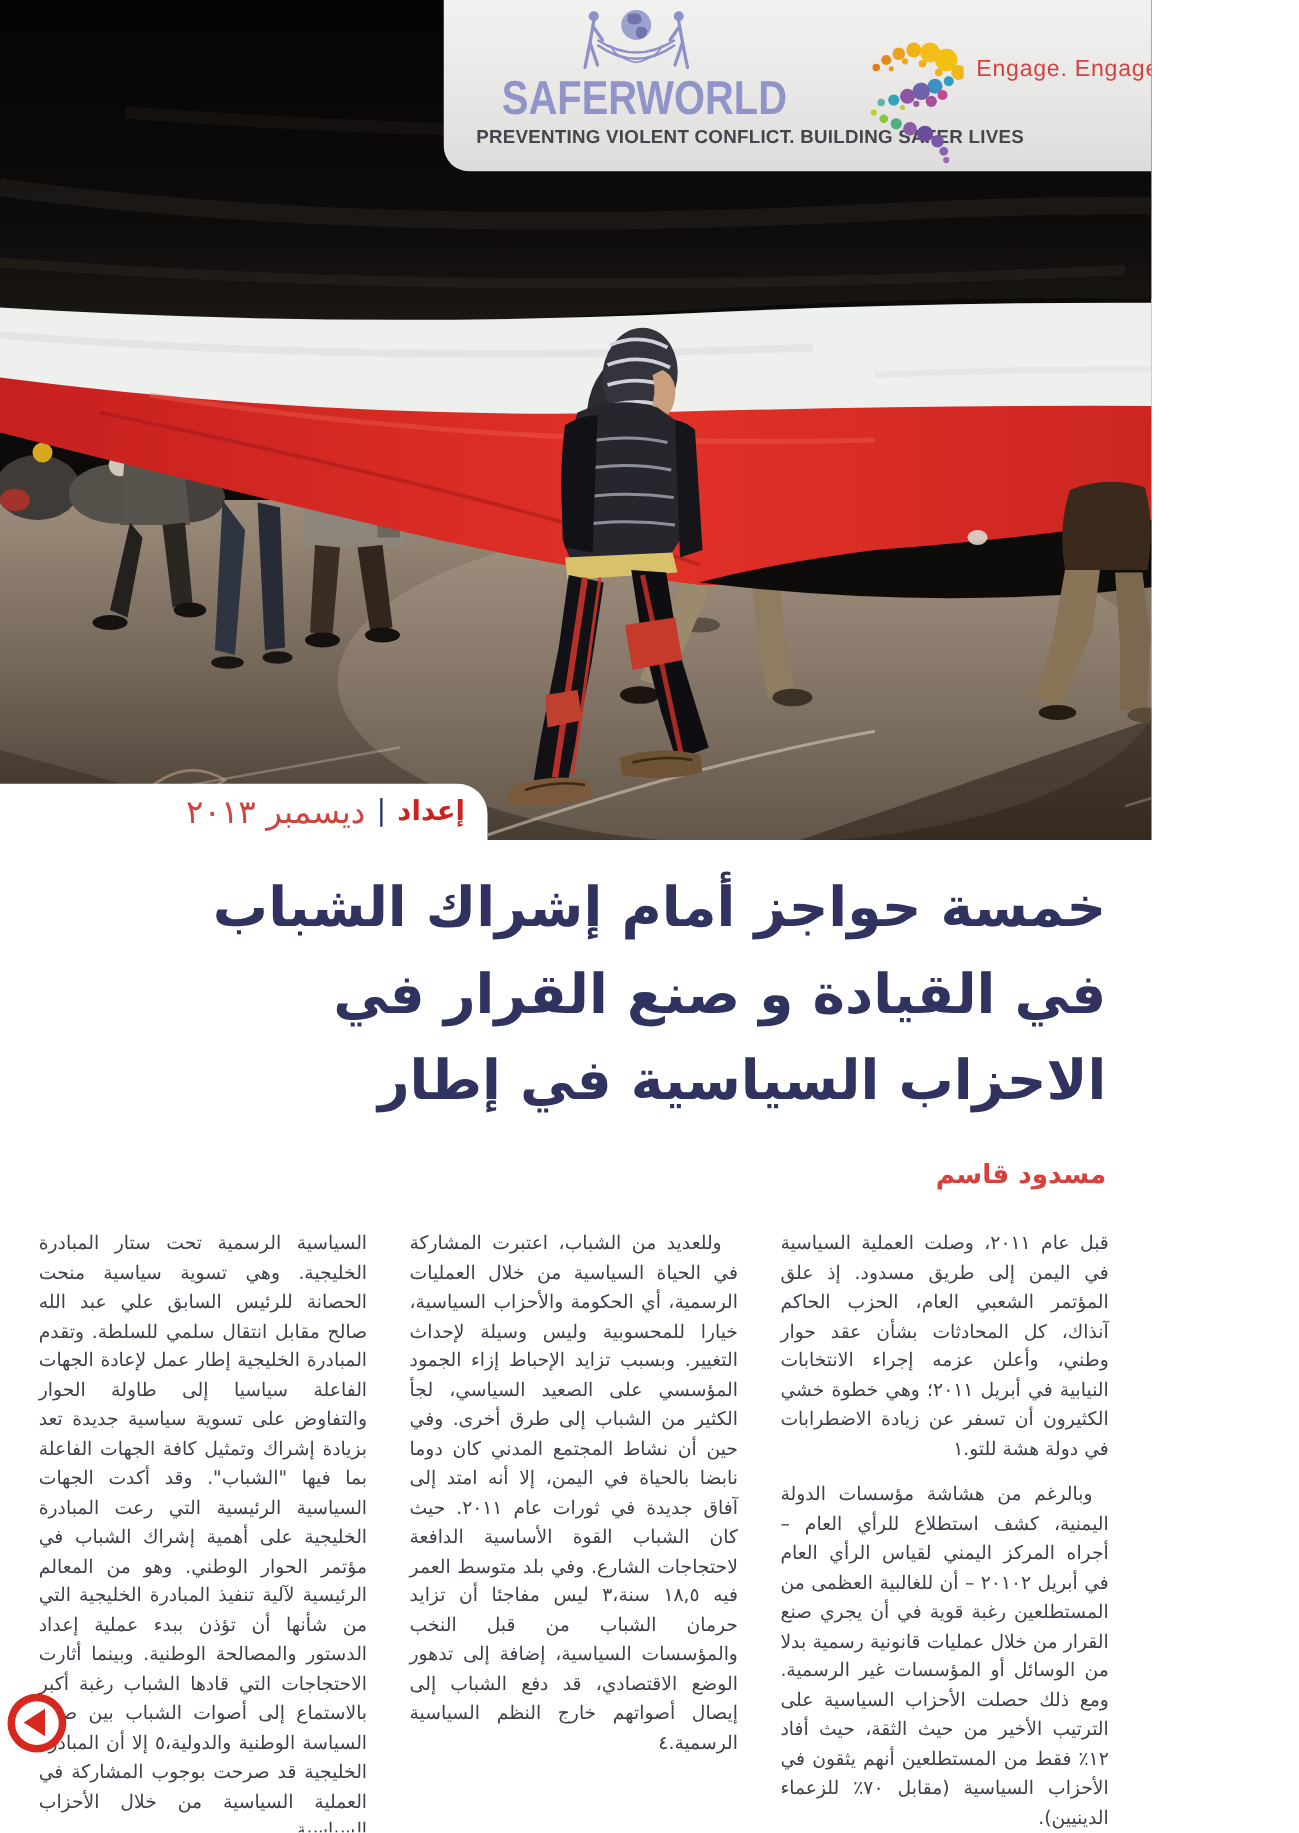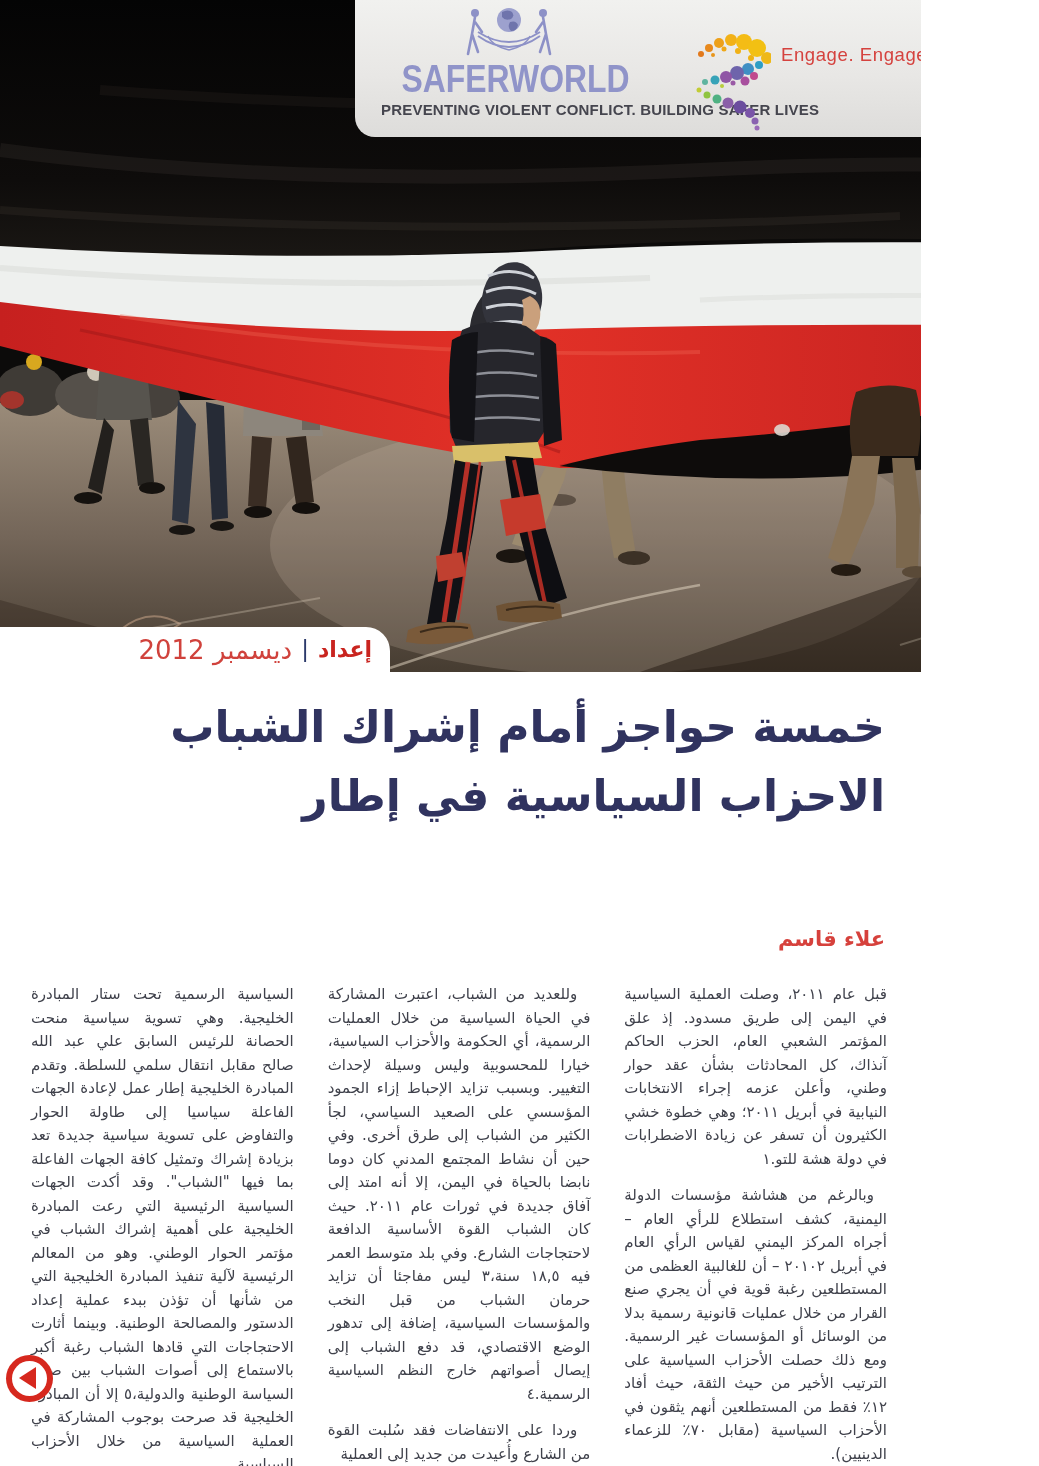--- a/index.html
+++ b/index.html
@@ -241,38 +241,38 @@
       </svg>
       <div class="rs-text">
         <div class="rs-tag">Engage. Engage. Contribute.</div>
       </div>
     </div>
   </div>
 
   <div class="date-label">
     <span class="date-prefix">إعداد</span>
     <span class="date-sep">|</span>
-    <span class="date-date">ديسمبر 2012</span>
+    <span class="date-date">ديسمبر ٢٠١٣</span>
   </div>
 
   <div class="title-block">
     <div>خمسة حواجز أمام إشراك الشباب</div>
+    <div>في القيادة و صنع القرار في</div>
     <div>الاحزاب السياسية في إطار</div>
   </div>
 
-  <div class="author">علاء قاسم</div>
+  <div class="author">مسدود قاسم</div>
 
   <div class="columns">
     <div class="col">
       <p>قبل عام ٢٠١١، وصلت العملية السياسية في اليمن إلى طريق مسدود. إذ علق المؤتمر الشعبي العام، الحزب الحاكم آنذاك، كل المحادثات بشأن عقد حوار وطني، وأعلن عزمه إجراء الانتخابات النيابية في أبريل ٢٠١١؛ وهي خطوة خشي الكثيرون أن تسفر عن زيادة الاضطرابات في دولة هشة للتو.١</p>
       <p class="indent">وبالرغم من هشاشة مؤسسات الدولة اليمنية، كشف استطلاع للرأي العام – أجراه المركز اليمني لقياس الرأي العام في أبريل ٢٠١٠٢ – أن للغالبية العظمى من المستطلعين رغبة قوية في أن يجري صنع القرار من خلال عمليات قانونية رسمية بدلا من الوسائل أو المؤسسات غير الرسمية. ومع ذلك حصلت الأحزاب السياسية على الترتيب الأخير من حيث الثقة، حيث أفاد ١٢٪ فقط من المستطلعين أنهم يثقون في الأحزاب السياسية (مقابل ٧٠٪ للزعماء الدينيين).</p>
     </div>
     <div class="col">
       <p class="indent">وللعديد من الشباب، اعتبرت المشاركة في الحياة السياسية من خلال العمليات الرسمية، أي الحكومة والأحزاب السياسية، خيارا للمحسوبية وليس وسيلة لإحداث التغيير. وبسبب تزايد الإحباط إزاء الجمود المؤسسي على الصعيد السياسي، لجأ الكثير من الشباب إلى طرق أخرى. وفي حين أن نشاط المجتمع المدني كان دوما نابضا بالحياة في اليمن، إلا أنه امتد إلى آفاق جديدة في ثورات عام ٢٠١١. حيث كان الشباب القوة الأساسية الدافعة لاحتجاجات الشارع. وفي بلد متوسط العمر فيه ١٨,٥ سنة،٣ ليس مفاجئا أن تزايد حرمان الشباب من قبل النخب والمؤسسات السياسية، إضافة إلى تدهور الوضع الاقتصادي، قد دفع الشباب إلى إيصال أصواتهم خارج النظم السياسية الرسمية.٤</p>
-      <p class="indent">وردا على الانتفاضات فقد سُلبت القوة من الشارع وأُعيدت من جديد إلى العملية</p>
     </div>
     <div class="col">
       <p>السياسية الرسمية تحت ستار المبادرة الخليجية. وهي تسوية سياسية منحت الحصانة للرئيس السابق علي عبد الله صالح مقابل انتقال سلمي للسلطة. وتقدم المبادرة الخليجية إطار عمل لإعادة الجهات الفاعلة سياسيا إلى طاولة الحوار والتفاوض على تسوية سياسية جديدة تعد بزيادة إشراك وتمثيل كافة الجهات الفاعلة بما فيها "الشباب". وقد أكدت الجهات السياسية الرئيسية التي رعت المبادرة الخليجية على أهمية إشراك الشباب في مؤتمر الحوار الوطني. وهو من المعالم الرئيسية لآلية تنفيذ المبادرة الخليجية التي من شأنها أن تؤذن ببدء عملية إعداد الدستور والمصالحة الوطنية. وبينما أثارت الاحتجاجات التي قادها الشباب رغبة أكبر بالاستماع إلى أصوات الشباب بين صناع السياسة الوطنية والدولية،٥ إلا أن المبادرة الخليجية قد صرحت بوجوب المشاركة في العملية السياسية من خلال الأحزاب السياسية.</p>
     </div>
   </div>
 
   <div class="play-badge">
     <div class="inner"></div>
     <div class="tri"></div>
   </div>

